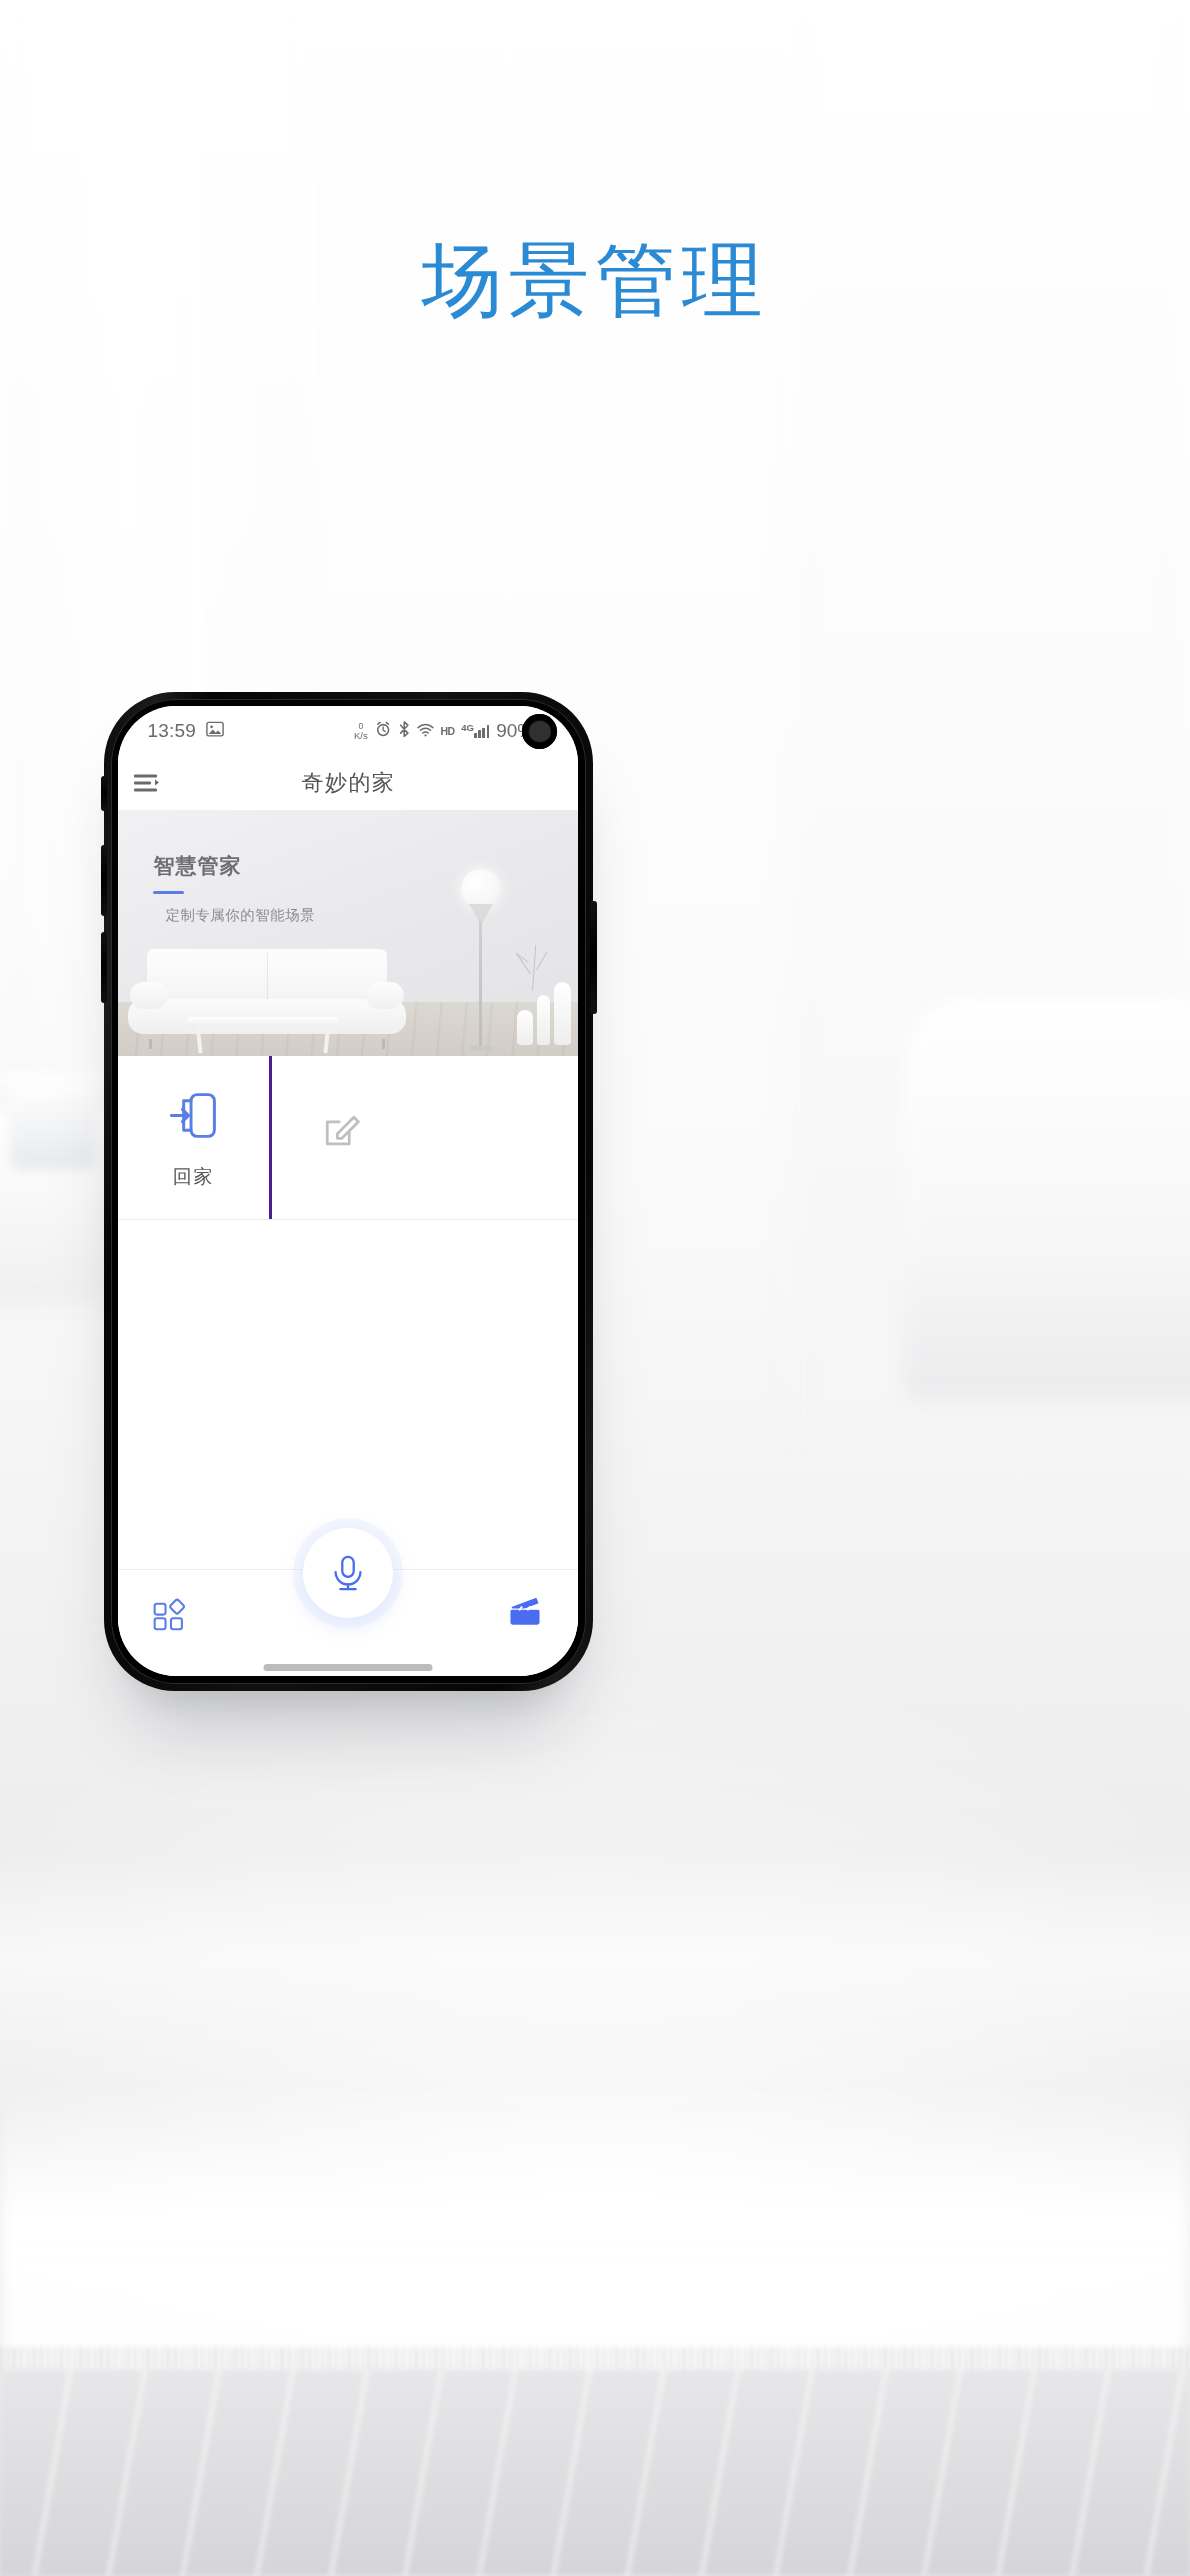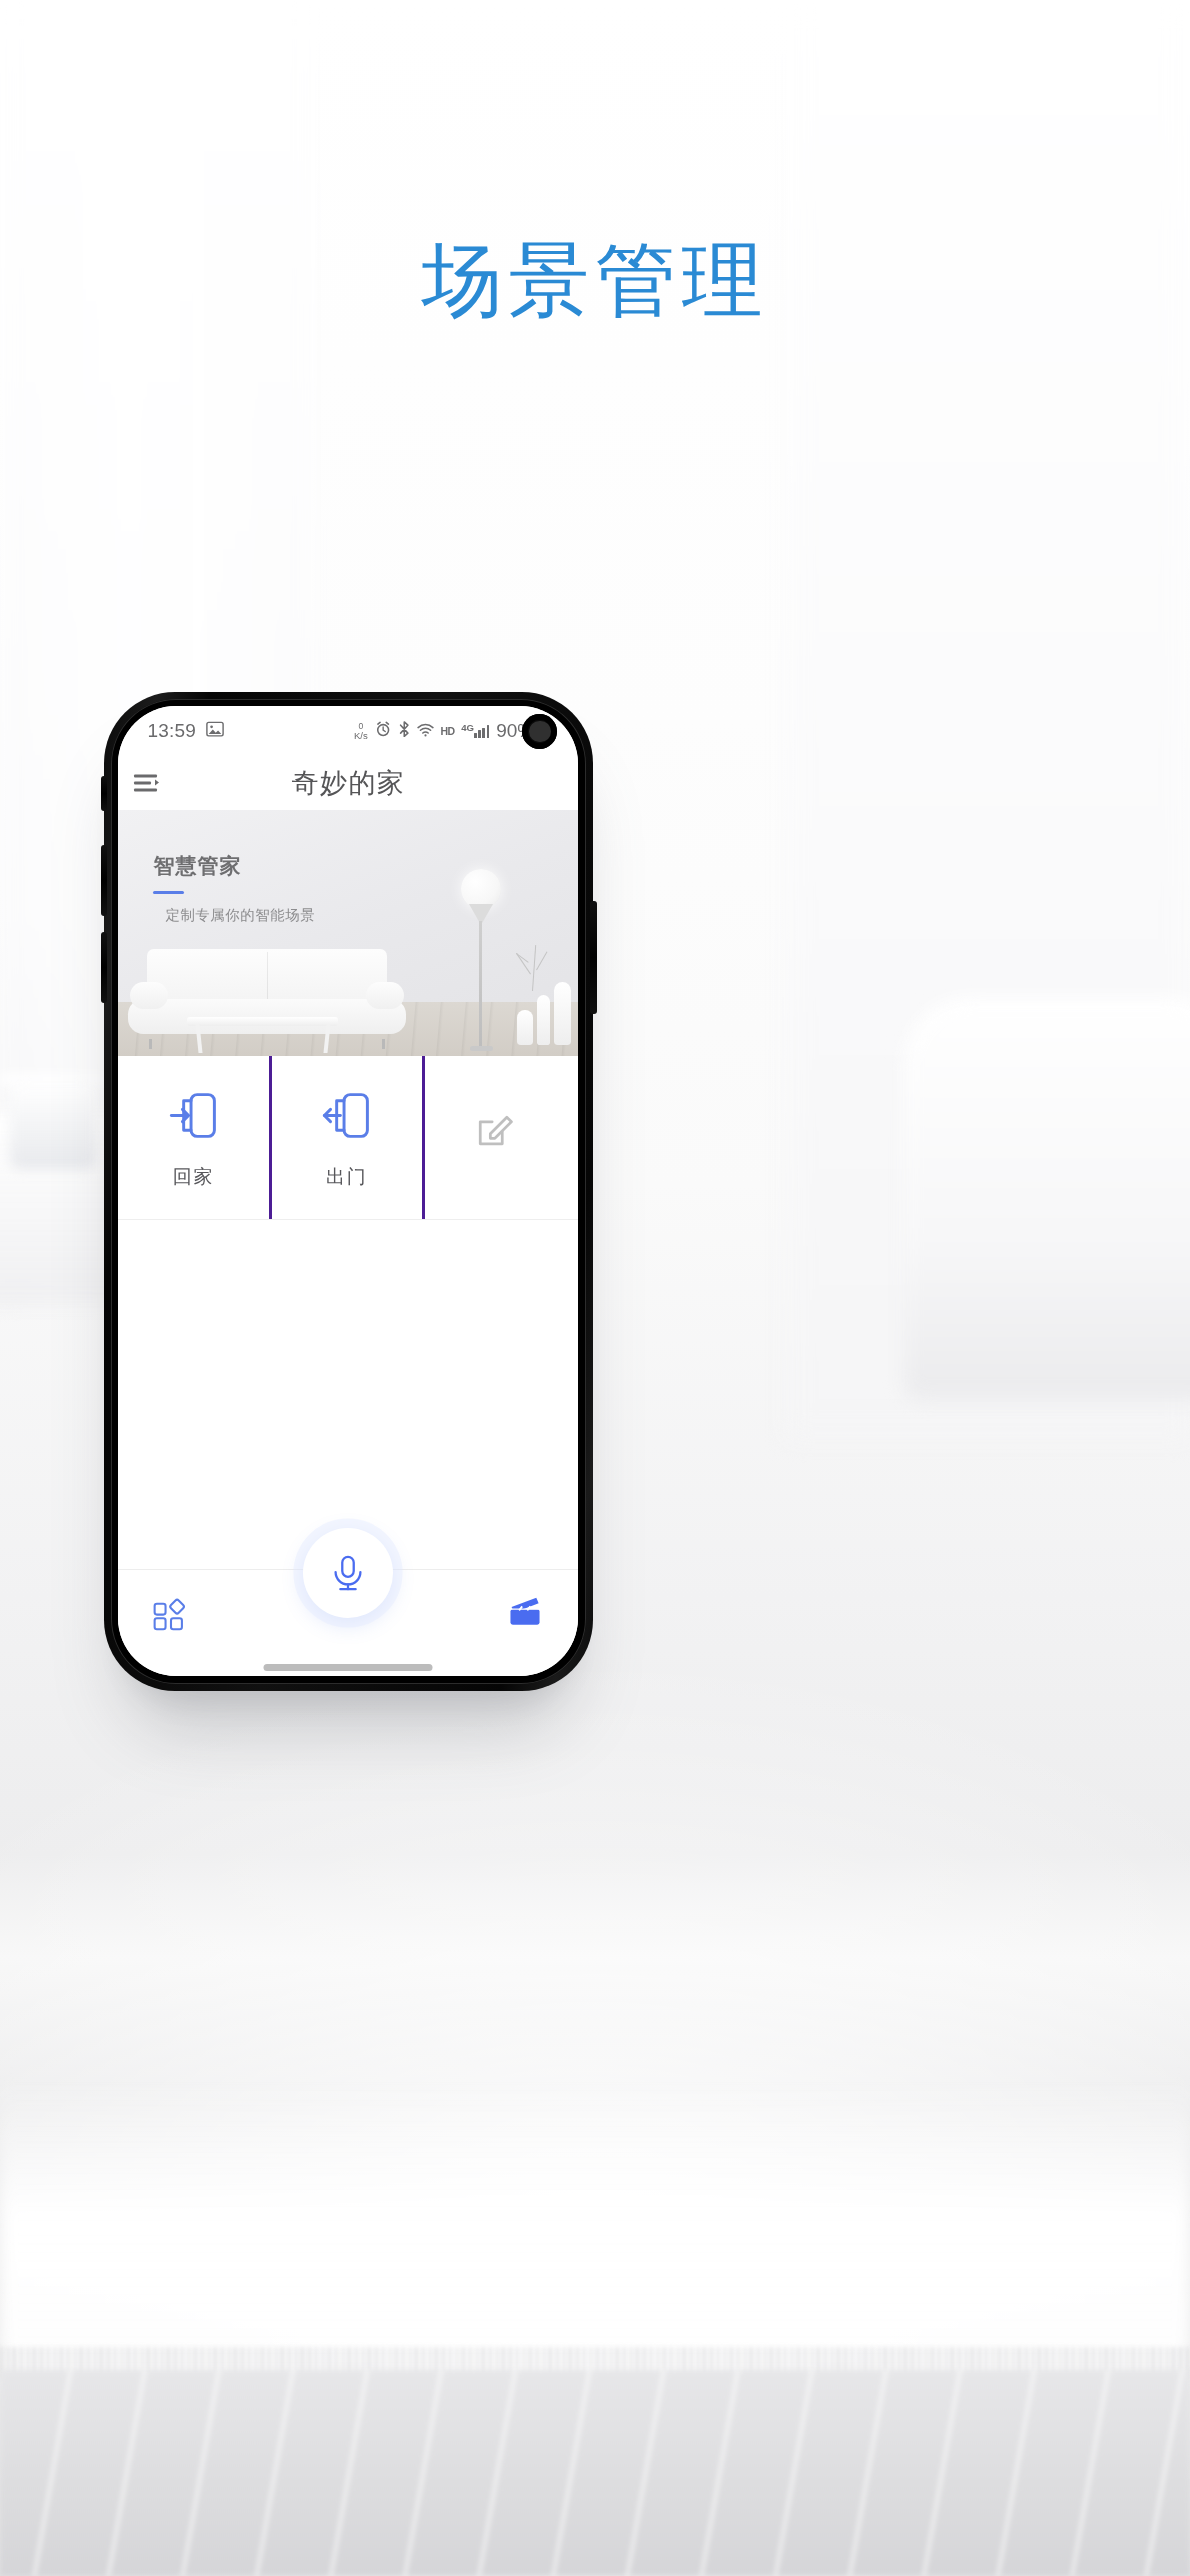--- a/index.html
+++ b/index.html
@@ -268,21 +268,21 @@
   
   #app-header {
     position: relative;
     height: 54px;
     display: flex;
     align-items: center;
     justify-content: center;
     background: #ffffff;
   }
   #app-title {
-    font-size: 27px;
+    font-size: 22px;
     color: #555557;
     letter-spacing: 1.4px;
   }
   #menu-icon {
     position: absolute;
     left: 15.3px;
     top: 50%;
     transform: translateY(-50%);
     width: 25px;
     height: 17px;
@@ -660,31 +660,20 @@
           <svg viewBox="0 0 48 48" width="59" height="59" aria-hidden="true">
             <rect x="22" y="7" width="19" height="34" rx="5" fill="none" stroke="#5a7ee8" stroke-width="2.4"></rect>
             <path d="M22 12h-6v24h6" fill="none" stroke="#5a7ee8" stroke-width="2.4" stroke-linecap="round" stroke-linejoin="round"></path>
             <path d="M6 24h13" fill="none" stroke="#5a7ee8" stroke-width="2.4" stroke-linecap="round"></path>
             <path d="M15 19l5 5-5 5" fill="none" stroke="#5a7ee8" stroke-width="2.4" stroke-linecap="round" stroke-linejoin="round"></path>
           </svg>
         </span>
         <span class="scene-label">回家</span>
       </div>
 
-      <div class="scene-cell">
-        <span class="scene-icon">
-          <svg viewBox="0 0 48 48" width="59" height="59" aria-hidden="true">
-            <rect x="22" y="7" width="19" height="34" rx="5" fill="none" stroke="#5a7ee8" stroke-width="2.4"></rect>
-            <path d="M22 12h-6v24h6" fill="none" stroke="#5a7ee8" stroke-width="2.4" stroke-linecap="round" stroke-linejoin="round"></path>
-            <path d="M19 24H6" fill="none" stroke="#5a7ee8" stroke-width="2.4" stroke-linecap="round"></path>
-            <path d="M11 19l-5 5 5 5" fill="none" stroke="#5a7ee8" stroke-width="2.4" stroke-linecap="round" stroke-linejoin="round"></path>
-          </svg>
-        </span>
-        <span class="scene-label">出门</span>
-      </div>
 
       <div class="scene-cell">
         <span class="scene-icon">
           <svg viewBox="0 0 48 48" width="44" height="44" aria-hidden="true">
             <path d="M33 26v13H9V15h13" fill="none" stroke="#bfbfbf" stroke-width="3" stroke-linecap="round" stroke-linejoin="round"></path>
             <path d="M20 28l18-18 5 5-18 18h-5z" fill="none" stroke="#bfbfbf" stroke-width="3" stroke-linejoin="round"></path>
           </svg>
         </span>
       </div>
 

